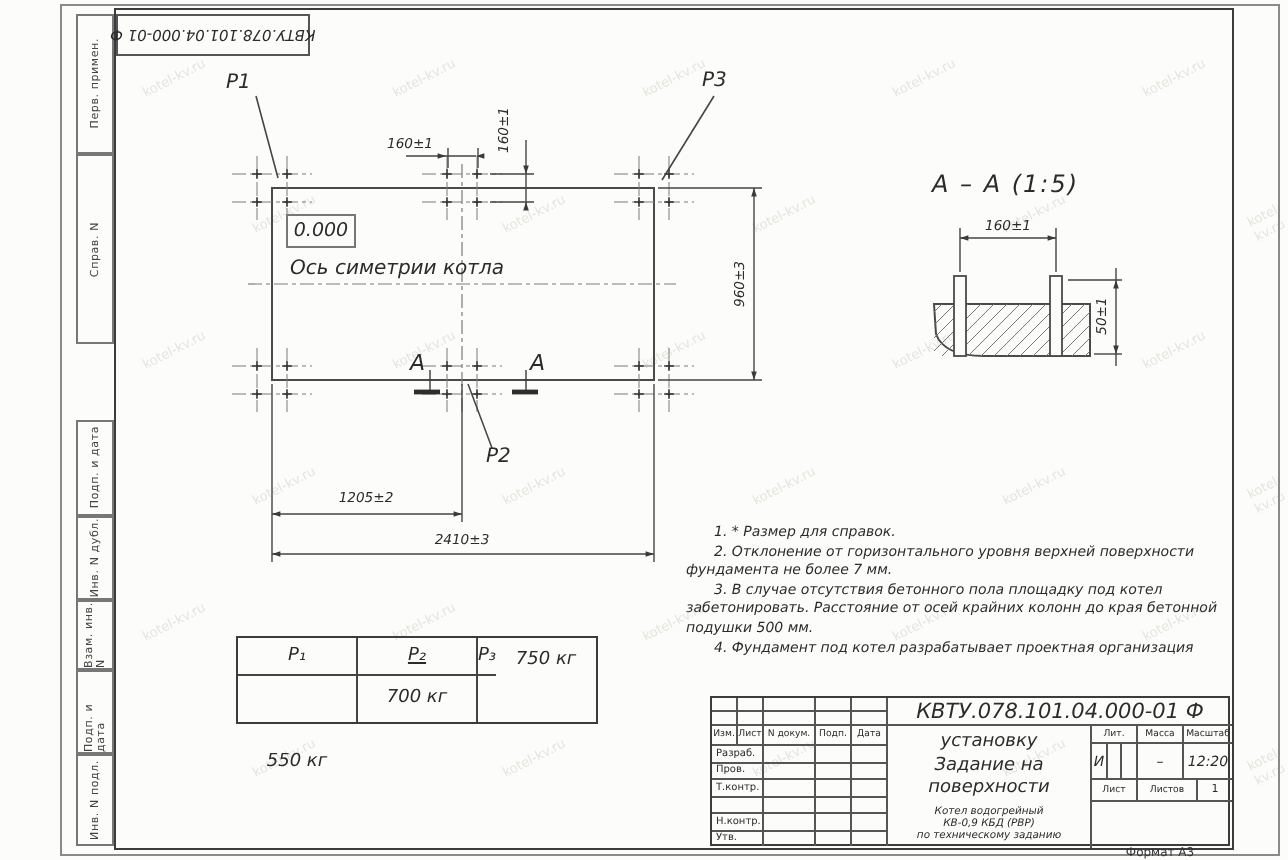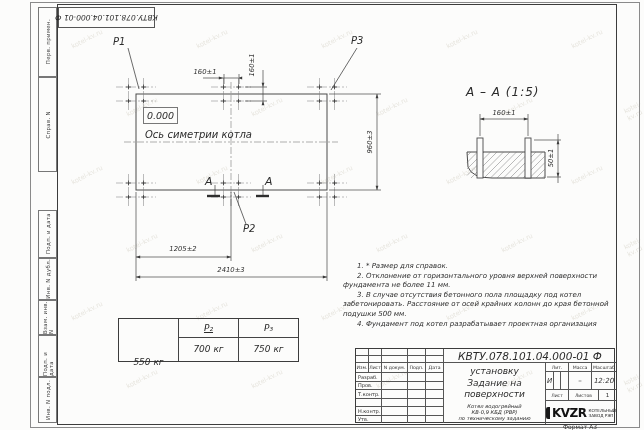--- a/index.html
+++ b/index.html
@@ -246,36 +246,37 @@
   <div class="abs draft nw" style="left:205px;top:175px;font-size:11px;">А</div>
   <div class="abs draft nw" style="left:265px;top:175px;font-size:11px;">А</div>
 
   <div class="abs draft nw" style="left:466px;top:85px;font-size:12px;letter-spacing:1px;">А – А (1:5)</div>
   <div class="abs draft nw c" style="left:487px;top:109px;width:34px;font-size:6.8px;">160±1</div>
   <div class="abs draft nw c" style="left:534px;top:154px;width:34px;font-size:6.8px;transform:rotate(-90deg);">50±1</div>
 
   <div class="abs draft" style="left:343px;top:262px;width:272px;font-size:7px;line-height:9.6px;">
     <div class="note-line ind">1. * Размер для справок.</div>
     <div class="note-line ind">2. Отклонение от горизонтального уровня верхней поверхности</div>
-    <div class="note-line">фундамента не более 11 мм.</div>
+    <div class="note-line">фундамента не более 7 мм.</div>
     <div class="note-line ind">3. В случае отсутствия бетонного пола площадку под котел</div>
     <div class="note-line">забетонировать. Расстояние от осей крайних колонн до края бетонной</div>
     <div class="note-line">подушки 500 мм.</div>
     <div class="note-line ind">4. Фундамент под котел разрабатывает проектная организация</div>
   </div>
 
   <div class="abs" style="left:118px;top:318px;width:179px;height:42px;border:1.2px solid #3c3c3c;display:flex;">
     <div style="flex:1;display:flex;flex-direction:column;border-right:1px solid #444;">
+      <div class="draft c" style="height:18px;line-height:18px;border-bottom:1px solid #444;font-size:9px;">P₁</div>
       <div class="draft c" style="flex:1;line-height:22px;font-size:9px;margin-top:32px;">550 кг</div>
     </div>
     <div style="flex:1;display:flex;flex-direction:column;border-right:1px solid #444;">
       <div class="draft c" style="height:18px;line-height:18px;border-bottom:1px solid #444;font-size:9px;text-decoration:underline;">P₂</div>
       <div class="draft c" style="flex:1;line-height:22px;font-size:9px;">700 кг</div>
     </div>
-    <div style="flex:1;display:flex;flex-direction:column;justify-content:flex-end;">
+    <div style="flex:1;display:flex;flex-direction:row;justify-content:flex-end;">
       <div class="draft c" style="height:18px;line-height:18px;border-bottom:1px solid #444;font-size:9px;">P₃</div>
       <div class="draft c" style="flex:1;line-height:22px;font-size:9px;">750 кг</div>
     </div>
   </div>
 
   <div class="abs" style="left:355px;top:348px;width:260px;height:75px;border:1.2px solid #3c3c3c;box-sizing:border-box;">
 
     <div class="cell" style="left:88px;top:0;width:172px;height:14px;border-right:none;">
       <span class="draft nw" style="font-size:10.5px;">КВТУ.078.101.04.000-01 Ф</span>
     </div>
@@ -379,29 +380,17 @@
     <div class="cell" style="left:190px;top:41px;width:23px;height:11px;font-size:4.6px;">
         <span>Лист</span>
       </div>
     <div class="cell" style="left:213px;top:41px;width:30px;height:11px;font-size:4.6px;">
         <span>Листов</span>
       </div>
     <div class="cell" style="left:243px;top:41px;width:17px;height:11px;border-right:none;font-size:5.5px;">
         <span>1</span>
       </div>
 
-    <div class="abs" style="left:190px;top:52px;width:70px;height:23px;display:flex;align-items:center;justify-content:center;gap:2px;">
-      <div style="width:12px;height:12px;background:#181818;border-radius:2px 0 0 2px;display:flex;flex-direction:column;justify-content:space-evenly;">
-        <div style="height:1.5px;background:#fff;margin:0 2px;"></div>
-        <div style="height:1.5px;background:#fff;margin:0 2px;"></div>
-        <div style="height:1.5px;background:#fff;margin:0 2px;"></div>
-      </div>
-      <div style="font-weight:700;font-size:12px;color:#111;letter-spacing:-.5px;">KVZR</div>
-      <div style="font-size:4.2px;color:#222;line-height:5px;">
-        <div>КОТЕЛЬНЫЙ</div>
-        <div>ЗАВОД РЭП</div>
-      </div>
-    </div>
   </div>
 
   <div class="abs nw" style="left:545px;top:423px;width:70px;text-align:center;font-size:6px;color:#333;">Формат А3</div>
 
 </div>
 
 </body></html>

